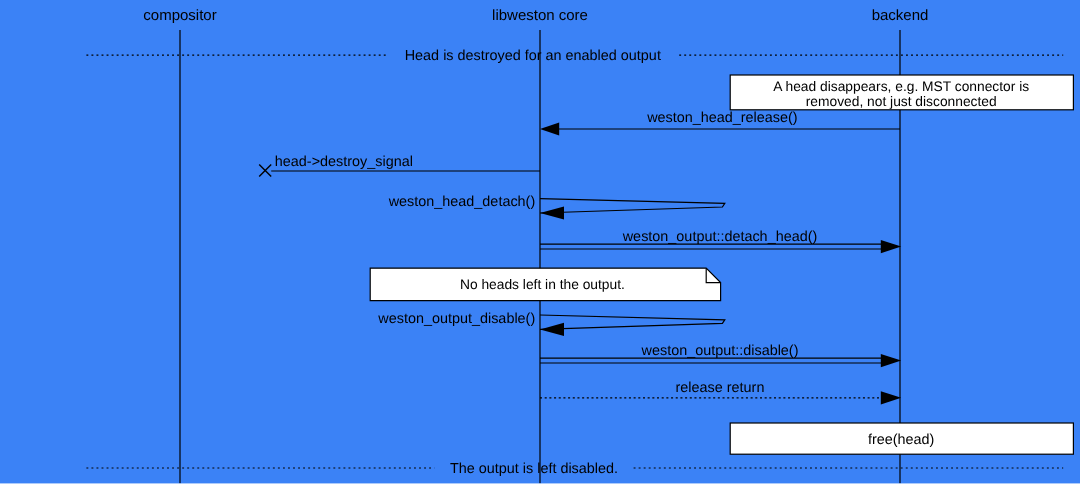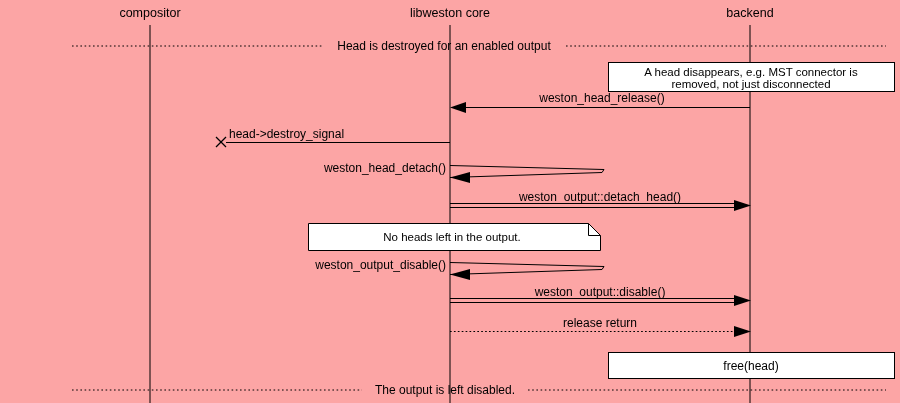--- a/index.html
+++ b/index.html
@@ -9,21 +9,21 @@
   }
   body {
     font-family: "Liberation Sans", sans-serif;
     color: #000000;
   }
   #diagram-root {
     position: relative;
     width: 900px;
     height: 403px;
     overflow: hidden;
-    background: #fca5a5;
+    background: #3b82f6;
   }
   #seq-svg {
     position: absolute;
     top: 0;
     left: 0;
     width: 900px;
     height: 403px;
   }
   .participant-label {
     font-size: 12.5px;

